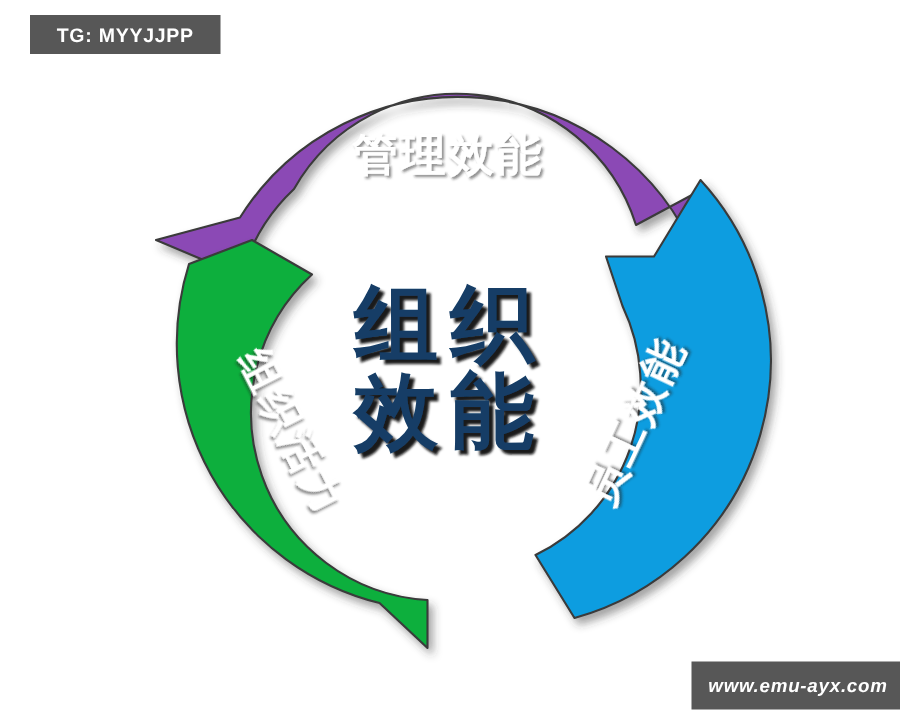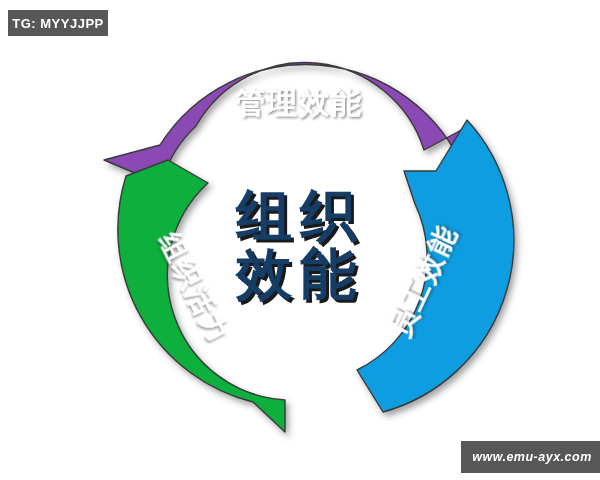--- a/index.html
+++ b/index.html
@@ -31,23 +31,23 @@
     font-weight: bold;
     letter-spacing: 0.5px;
     display: flex;
     align-items: center;
     justify-content: center;
     white-space: nowrap;
     user-select: none;
   }
 
   #watermark-top {
-    left: 8px;
+    left: 20px;
     top: 10px;
-    width: 100px;
+    width: 127px;
     height: 26px;
     font-size: 13px;
   }
 
   #watermark-bottom {
     left: 461px;
     top: 441px;
     width: 142px;
     height: 32px;
     font-size: 12.5px;

